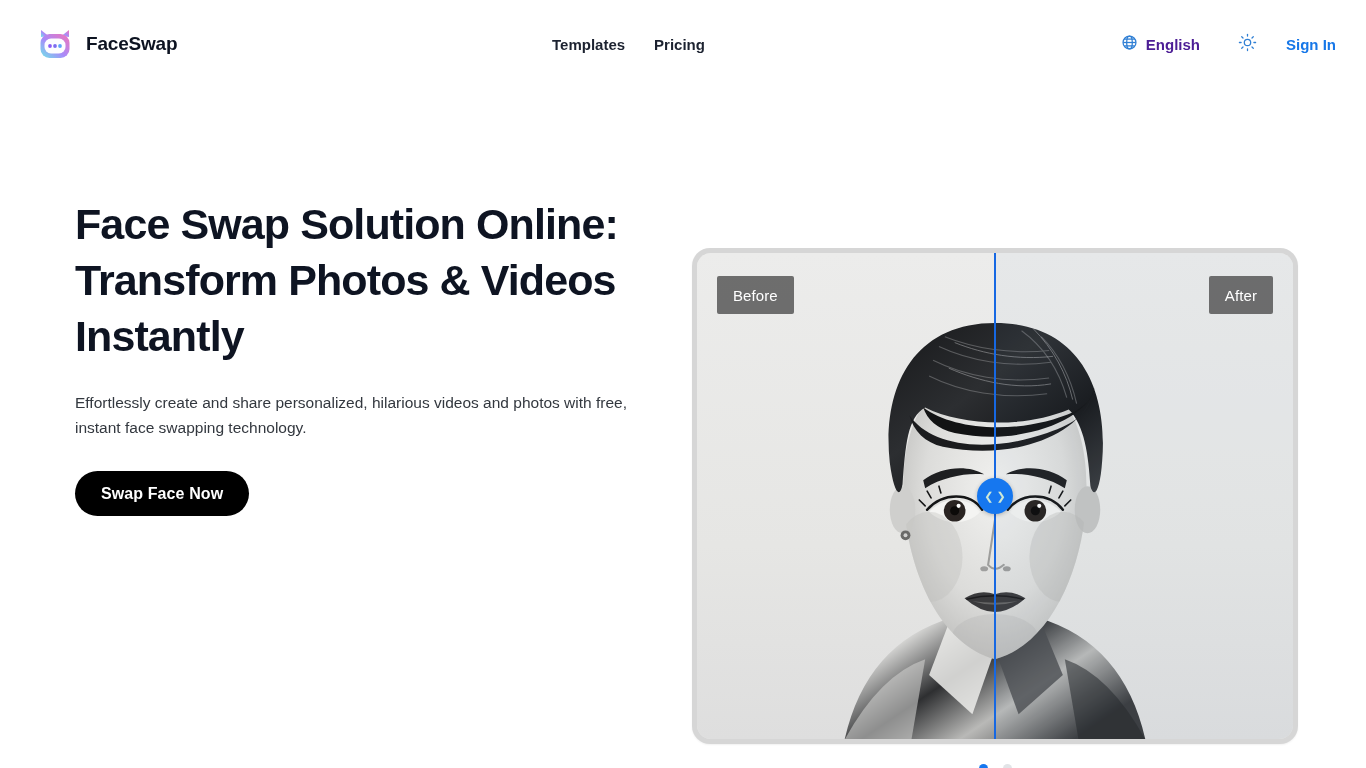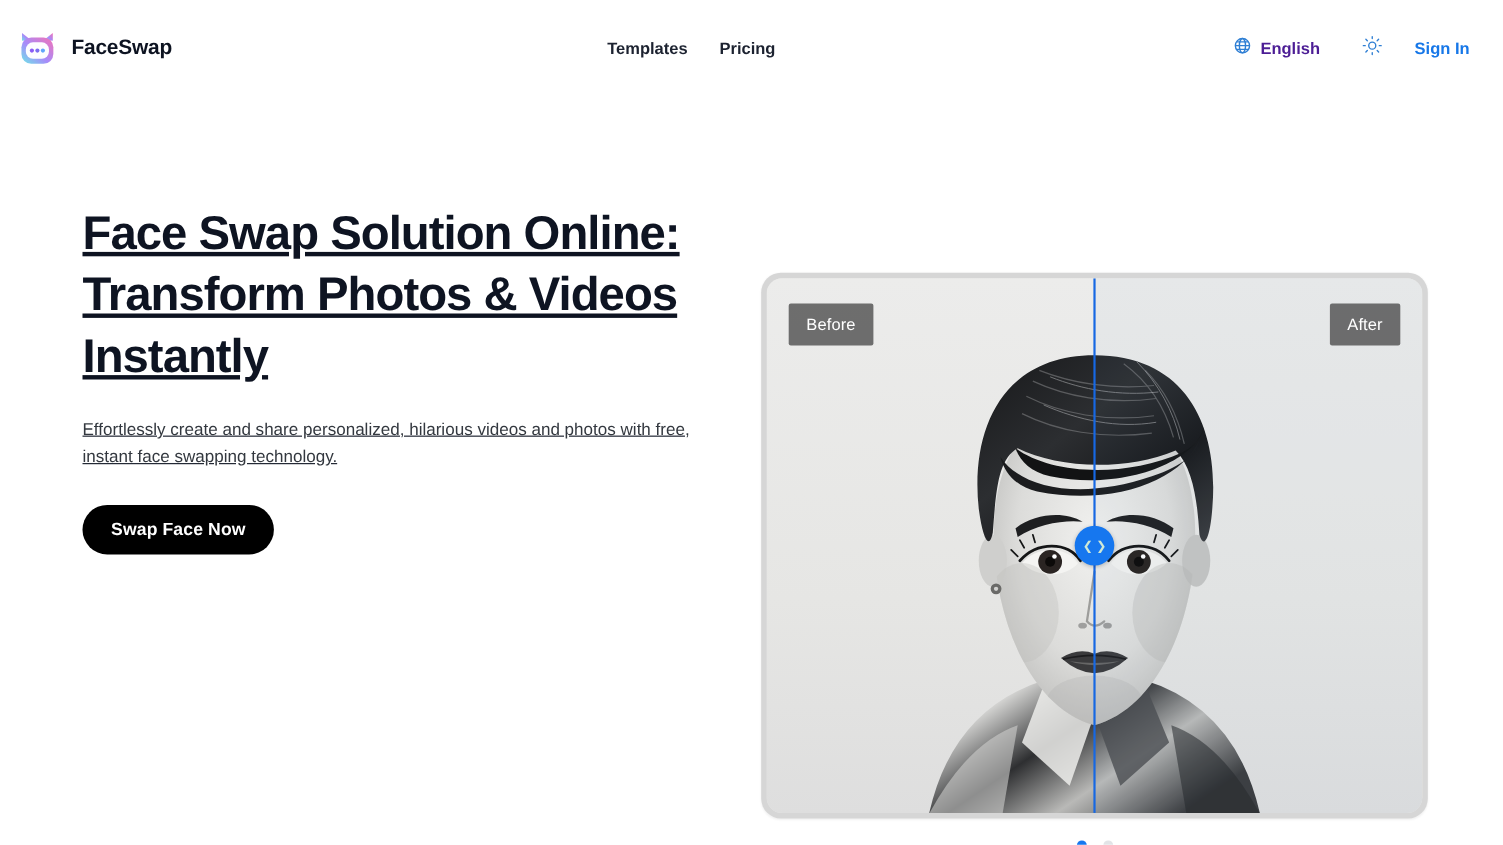--- a/index.html
+++ b/index.html
@@ -16,21 +16,21 @@
     color: #0d1321;
     -webkit-font-smoothing: antialiased;
   }
 
   
   .header {
     height: 88px;
     width: 100%;
     display: flex;
     align-items: center;
-    padding: 0 32px 0 16px;
+    padding: 0 32px 0 37px;
     position: relative;
   }
 
   .brand {
     display: flex;
     align-items: center;
     gap: 13px;
     cursor: pointer;
   }
 
@@ -118,23 +118,22 @@
   
   .hero {
     position: relative;
     width: 1366px;
     height: 680px;
   }
 
   .hero-copy {
     position: absolute;
     left: 75px;
-    top: 96px;
+    top: 108px;
     width: 580px;
-    text-decoration: underline;
   }
 
   .hero-title {
     font-size: 43px;
     line-height: 56px;
     font-weight: bold;
     letter-spacing: -0.9px;
     color: #0e1422;
     margin: 0;
   }

